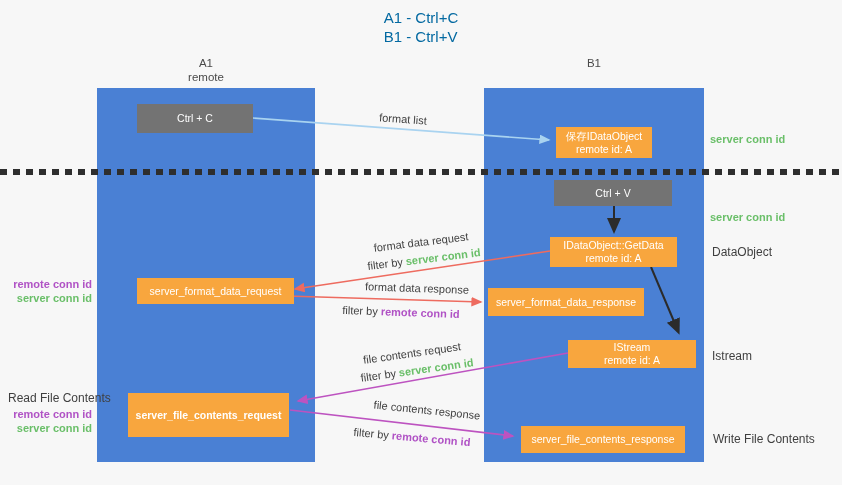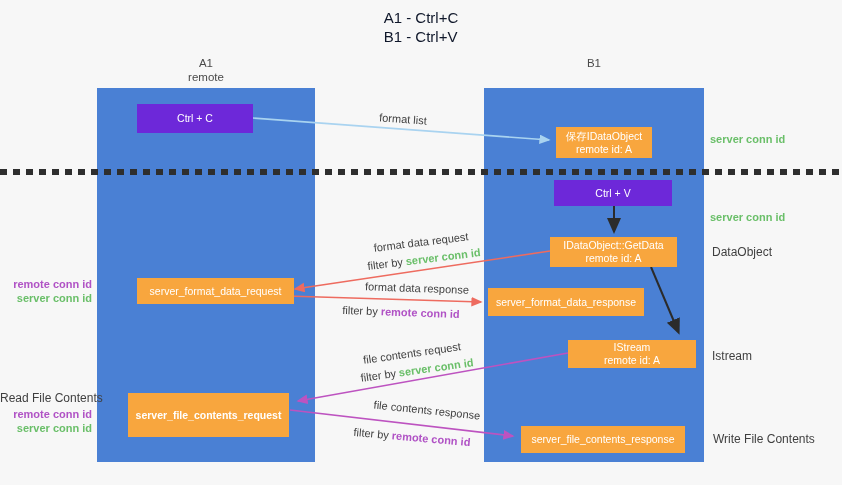--- a/index.html
+++ b/index.html
@@ -12,21 +12,21 @@
     font-family: "Liberation Sans", sans-serif;
     overflow: hidden;
   }
   .title {
     position: absolute;
     top: 8px;
     left: 50%;
     transform: translateX(-50%);
     font-size: 15px;
     line-height: 19px;
-    color: #0f172a;
+    color: #0369a1;
     text-align: left;
     white-space: nowrap;
   }
   .col-header {
     position: absolute;
     top: 56px;
     text-align: center;
     font-size: 11.5px;
     line-height: 14px;
     color: #4a4a4a;
@@ -58,21 +58,21 @@
     display: flex;
     flex-direction: column;
     align-items: center;
     justify-content: center;
     color: #ffffff;
     font-size: 10.5px;
     line-height: 13px;
     text-align: center;
     white-space: nowrap;
   }
-  .node.green  { background: #6d28d9; }
+  .node.green  { background: #737373; }
   .node.orange { background: #f8a63e; }
   .arrow-label {
     position: absolute;
     font-size: 11px;
     color: #3f3f3f;
     white-space: nowrap;
     transform-origin: center center;
   }
   .side-label {
     position: absolute;
@@ -204,19 +204,19 @@
   <div class="side-label green-text" style="left:710px; top:211px; font-size:11px;">server conn id</div>
   <div class="side-label" style="left:712px; top:245px;">DataObject</div>
   <div class="side-label" style="left:712px; top:349px;">Istream</div>
   <div class="side-label" style="left:713px; top:432px;">Write File Contents</div>
 
   <div class="side-stack" style="left:0px; top:277px; width:92px;">
     <div class="purple-text">remote conn id</div>
     <div class="green-text">server conn id</div>
   </div>
 
-  <div class="side-label" style="left:0px; top:391px; width:91px; text-align:right;">Read File Contents</div>
+  <div class="side-label" style="left:8px; top:391px; width:91px; text-align:right;">Read File Contents</div>
   <div class="side-stack" style="left:0px; top:407px; width:92px;">
     <div class="purple-text">remote conn id</div>
     <div class="green-text">server conn id</div>
   </div>
 
 </div>
 
 </body></html>

